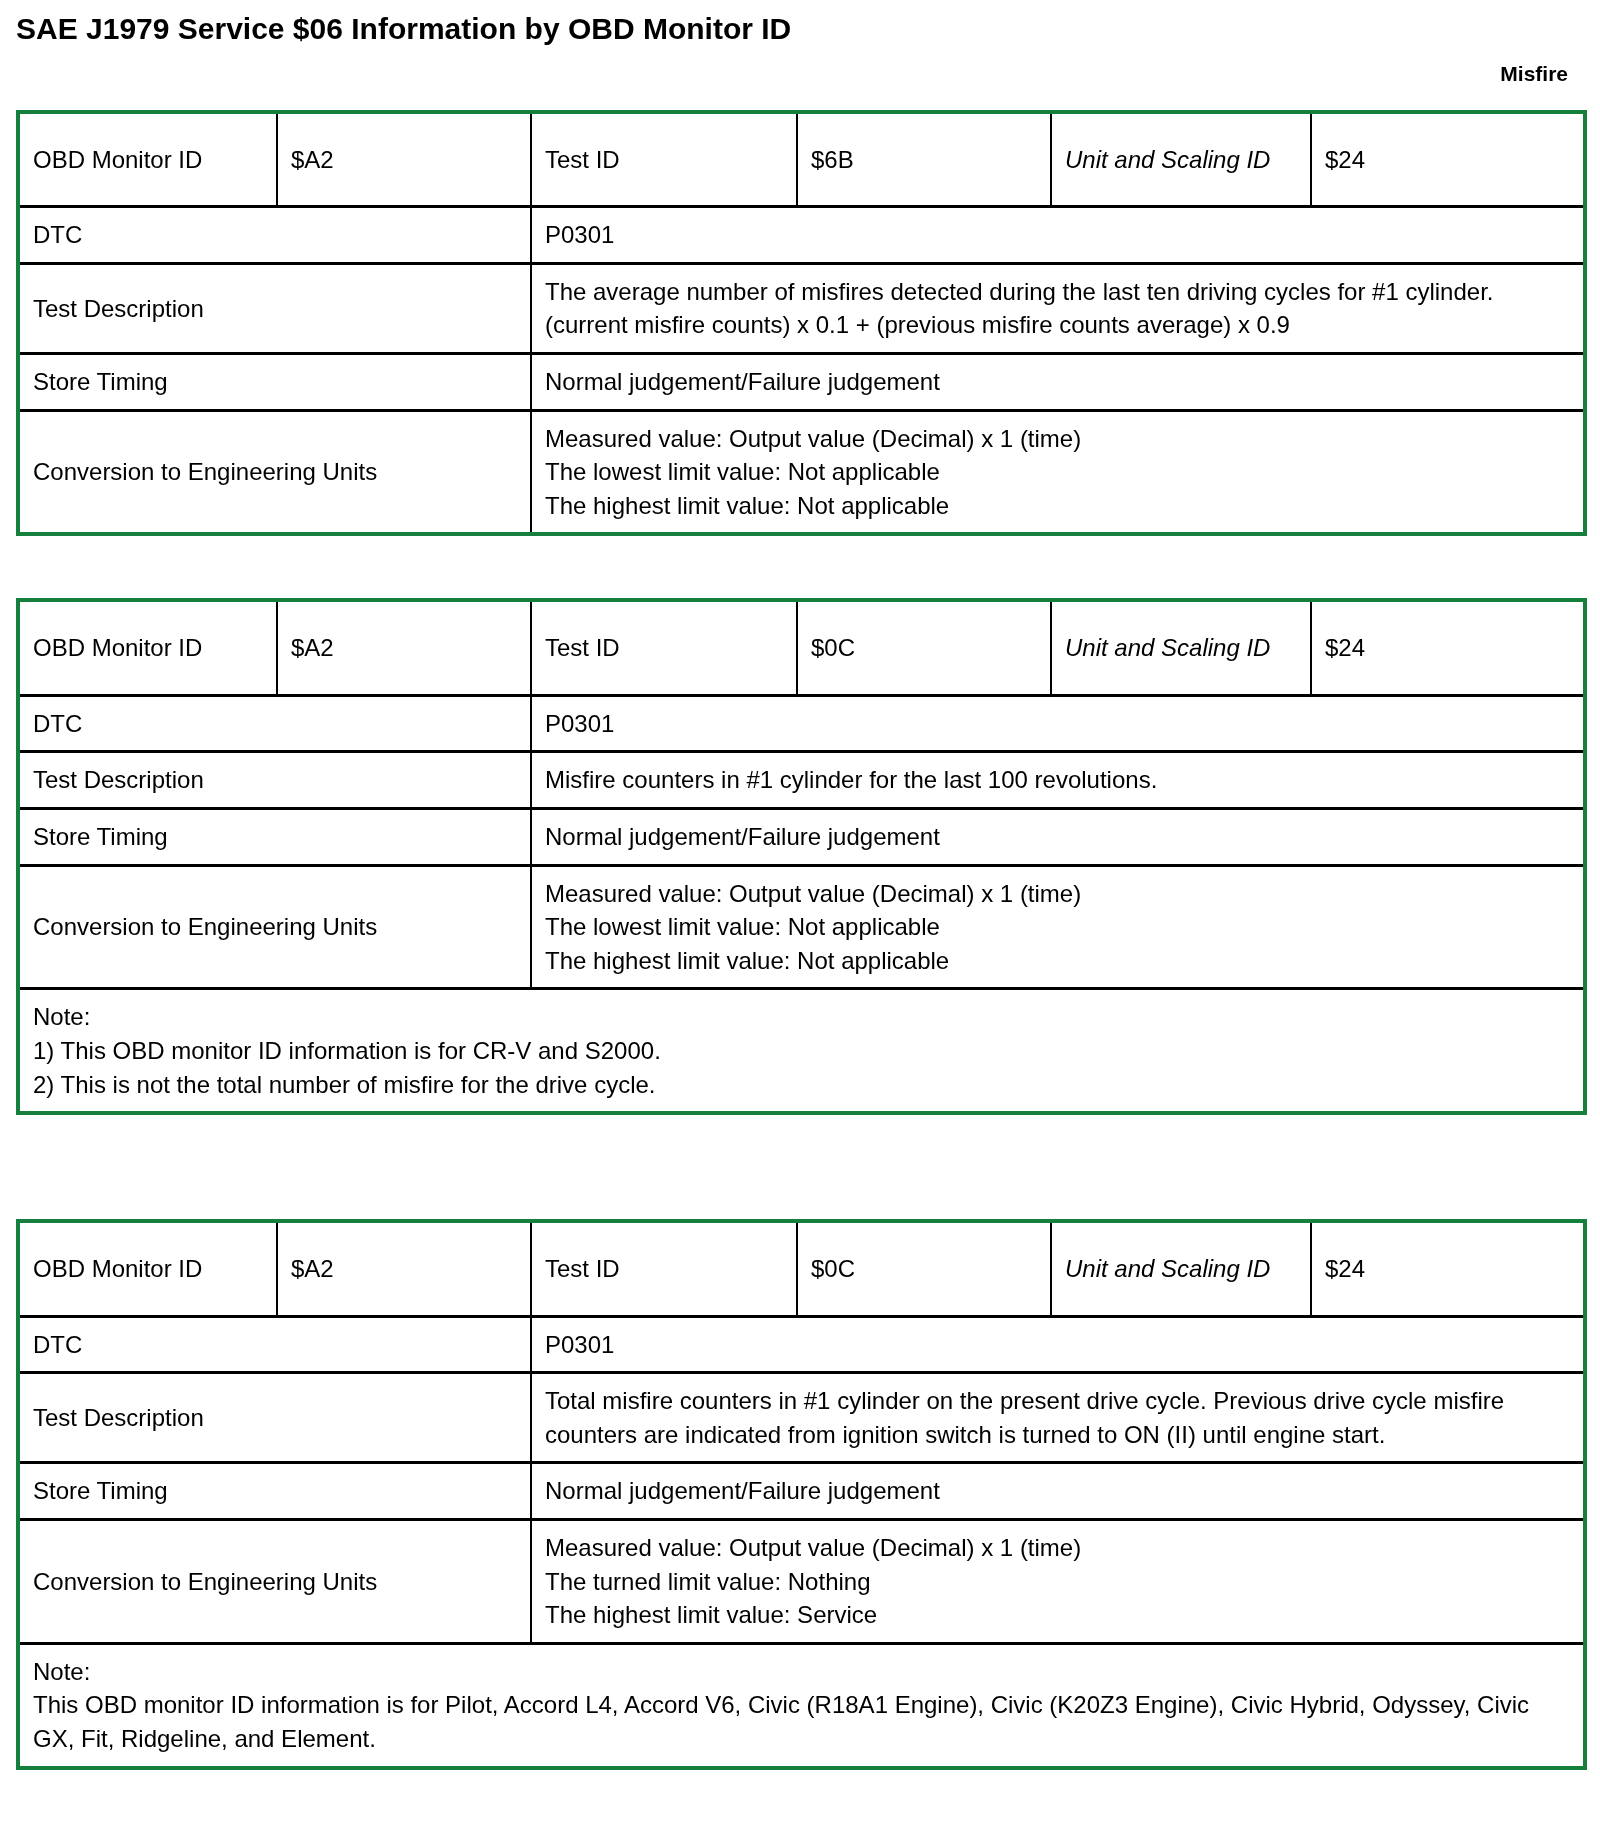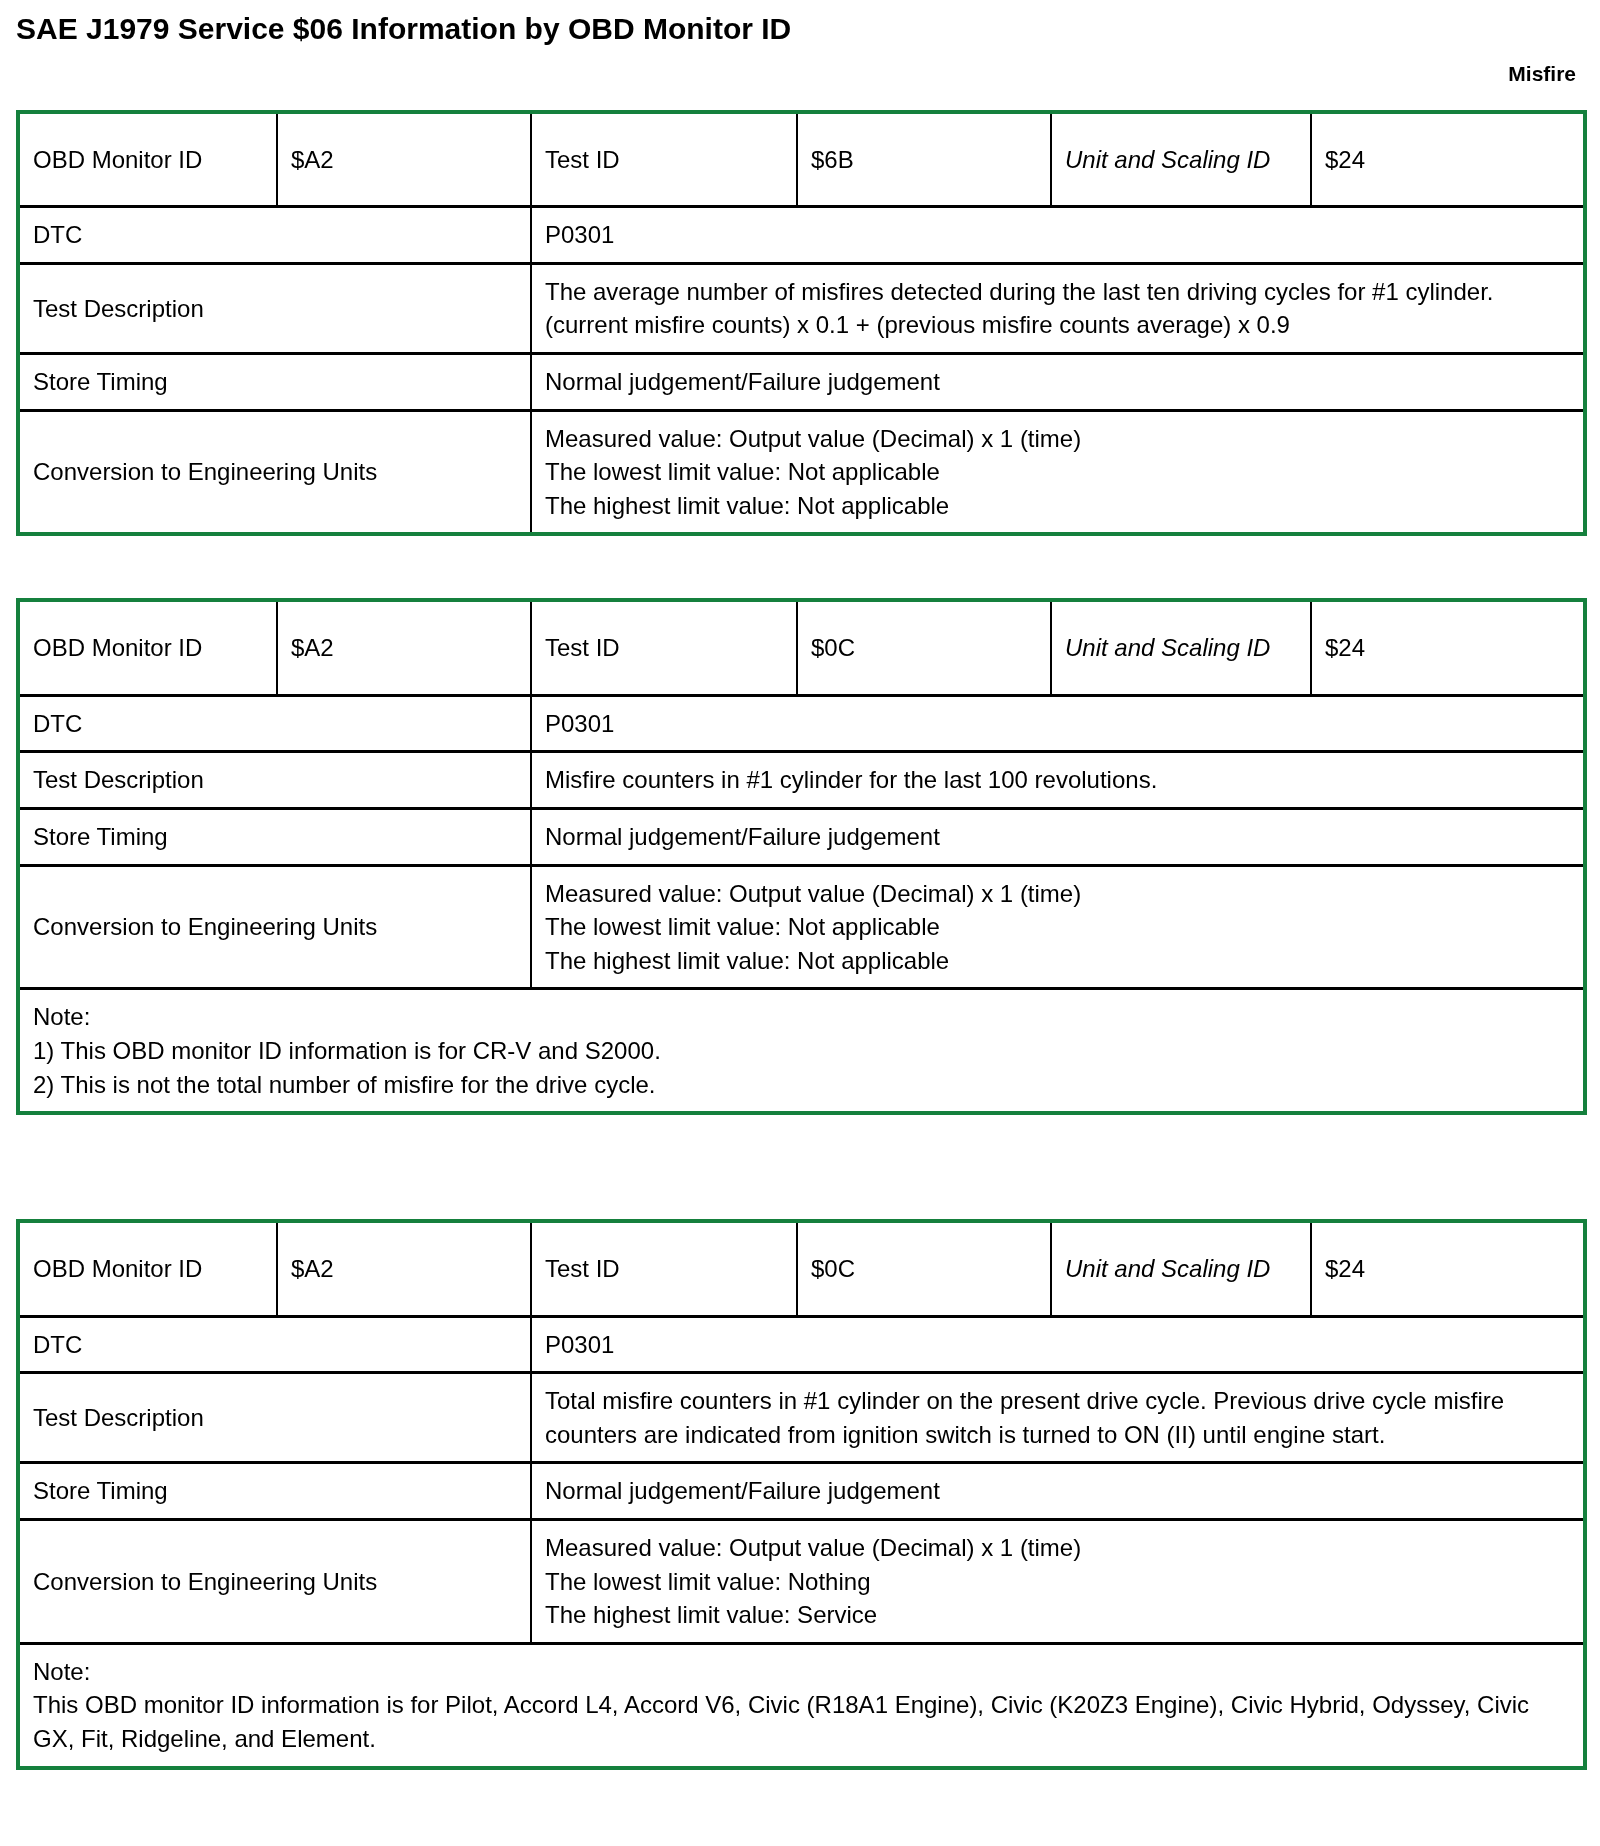--- a/index.html
+++ b/index.html
@@ -6,21 +6,21 @@
     margin: 0;
     padding: 0;
     background: #ffffff;
     color: #000000;
     font-family: "Liberation Sans", sans-serif;
   }
   .page {
     width: 1600px;
     min-height: 1846px;
     box-sizing: border-box;
-    padding: 10px 24px 40px 16px;
+    padding: 10px 32px 40px 16px;
     background: #ffffff;
   }
   .doc-title {
     font-size: 30px;
     font-weight: bold;
     margin: 2px 0 14px 0;
     line-height: 1.15;
   }
   .doc-subtitle {
     font-size: 21px;
@@ -200,21 +200,21 @@
       <tr class="row-single">
         <td colspan="2">Store Timing</td>
         <td colspan="4">
           <div>Normal judgement/Failure judgement</div>
         </td>
       </tr>
       <tr>
         <td colspan="2">Conversion to Engineering Units</td>
         <td colspan="4">
           <div>Measured value: Output value (Decimal) x 1 (time)</div>
-          <div>The lowest limit value: Nothing</div>
+          <div>The turned limit value: Nothing</div>
           <div>The highest limit value: Service</div>
         </td>
       </tr>
       <tr>
         <td colspan="6">
           <div>Note:</div>
           <div>This OBD monitor ID information is for Pilot, Accord L4, Accord V6, Civic (R18A1 Engine), Civic (K20Z3 Engine), Civic Hybrid, Odyssey, Civic GX, Fit, Ridgeline, and Element.</div>
         </td>
       </tr>
     </tbody>

